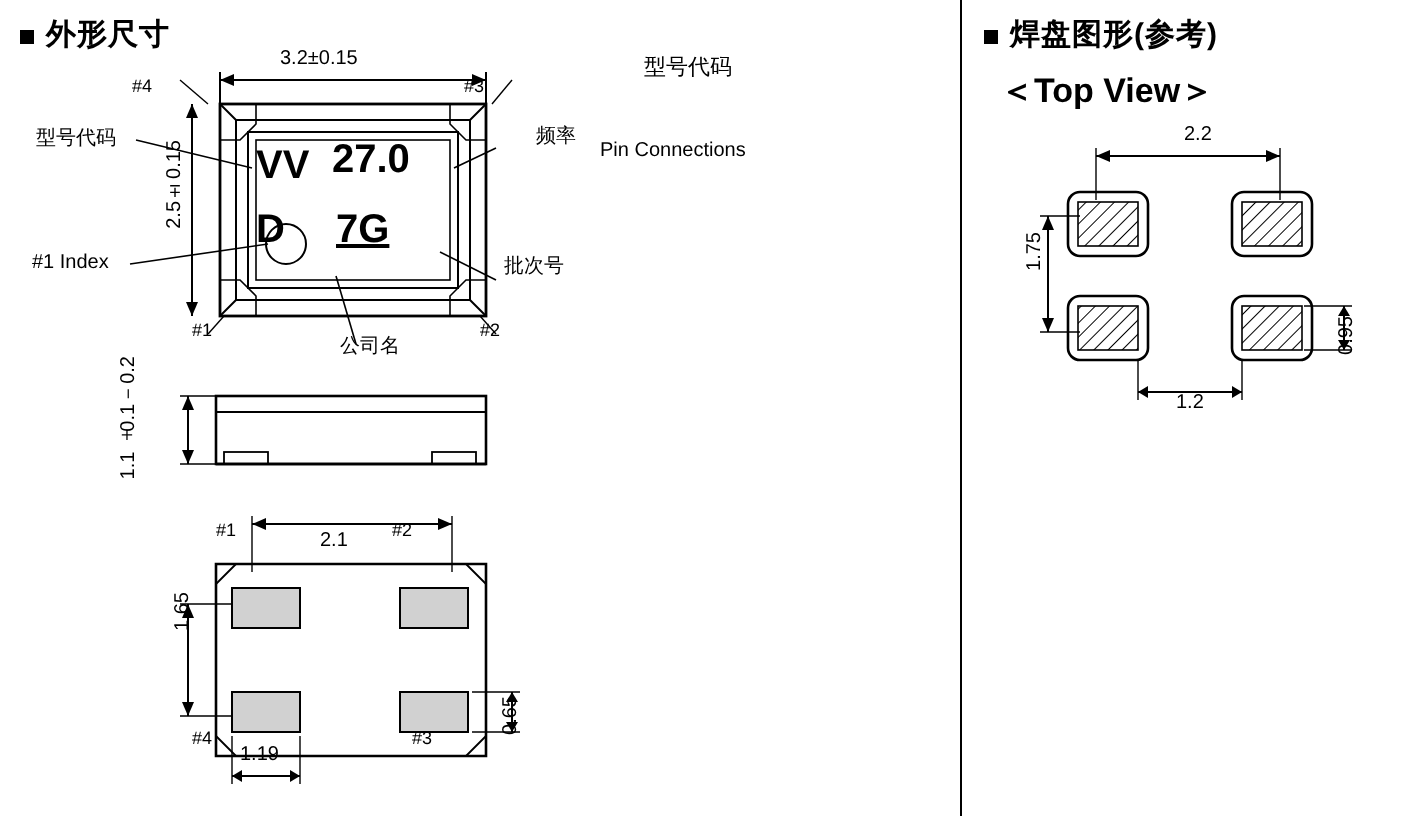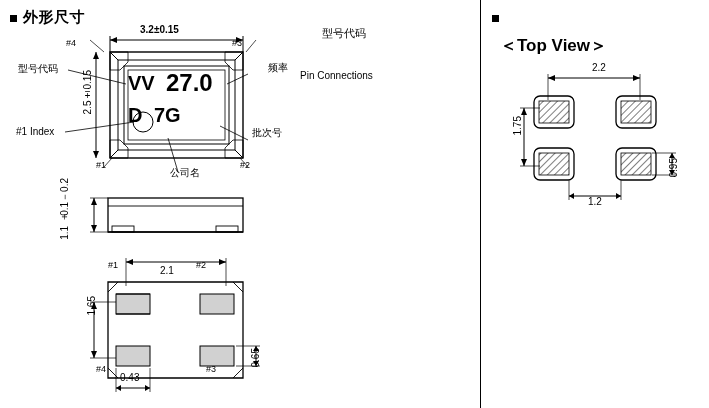--- a/index.html
+++ b/index.html
@@ -17,21 +17,21 @@
   svg{display:block;}
 </style>
 </head>
 <body>
 
 <div class="abs sect-title" style="left:10px;top:8px;">
   <span class="sq"></span><span>外形尺寸</span>
 </div>
 
 <div class="abs sect-title" style="left:492px;top:8px;">
-  <span class="sq"></span>
+  <span class="sq"></span><span>焊盘图形(参考)</span>
 </div>
 <div class="abs" style="left:500px;top:34px;font-size:17px;font-weight:bold;">＜Top View＞</div>
 
 <div class="divider" style="left:480px;top:0;height:408px;background:#000;"></div>
 
 <div class="abs" style="left:60px;top:22px;width:230px;height:160px;">
   <svg width="230" height="160" viewBox="0 0 230 160">
 
     <line x1="50" y1="18" x2="183" y2="18" stroke="#000" stroke-width="1"></line>
     <polygon points="50,18 57,15 57,21" fill="#000"></polygon>
@@ -64,28 +64,28 @@
     <line x1="196" y1="18" x2="186" y2="30" stroke="#000" stroke-width="0.7"></line>
     <line x1="44" y1="145" x2="52" y2="136" stroke="#000" stroke-width="0.7"></line>
     <line x1="188" y1="145" x2="180" y2="136" stroke="#000" stroke-width="0.7"></line>
 
     <line x1="36" y1="30" x2="36" y2="136" stroke="#000" stroke-width="1"></line>
     <polygon points="36,30 33,37 39,37" fill="#000"></polygon>
     <polygon points="36,136 33,129 39,129" fill="#000"></polygon>
   </svg>
 </div>
 
-<div class="abs lbl11" style="left:140px;top:24px;font-weight:bold;">3.2±0.15</div>
+<div class="abs lbl11" style="left:140px;top:24px;">3.2±0.15</div>
 
 <div class="abs lbl11 vert" style="left:82px;top:70px;">2.5±0.15</div>
 
 <div class="abs" style="left:128px;top:72px;font-size:20px;font-weight:bold;">VV</div>
-<div class="abs" style="left:166px;top:69px;font-size:24px;font-weight:bold;">27.0</div>
+<div class="abs" style="left:166px;top:69px;font-size:20px;font-weight:bold;">27.0</div>
 <div class="abs" style="left:128px;top:104px;font-size:20px;font-weight:bold;">D</div>
-<div class="abs" style="left:154px;top:104px;font-size:20px;font-weight:bold;">7G</div>
+<div class="abs" style="left:168px;top:104px;font-size:20px;font-weight:bold;text-decoration:underline;">7G</div>
 
 <div class="abs lbl11" style="left:18px;top:62px;">型号代码</div>
 <div class="abs lbl11" style="left:268px;top:46px;margin-top:15px;">频率</div>
 <div class="abs lbl11" style="left:252px;top:126px;">批次号</div>
 <div class="abs lbl11" style="left:170px;top:166px;">公司名</div>
 <div class="abs lbl11" style="left:16px;top:126px;">#1 Index</div>
 
 <div class="abs lbl" style="left:66px;top:38px;">#4</div>
 <div class="abs lbl" style="left:232px;top:38px;">#3</div>
 <div class="abs lbl" style="left:96px;top:160px;">#1</div>
@@ -145,21 +145,21 @@
 
     <line x1="196" y1="100" x2="196" y2="120" stroke="#000" stroke-width="1"></line>
     <polygon points="196,100 193,105 199,105" fill="#000"></polygon>
     <polygon points="196,120 193,115 199,115" fill="#000"></polygon>
     <line x1="176" y1="100" x2="200" y2="100" stroke="#000" stroke-width="0.7"></line>
     <line x1="176" y1="120" x2="200" y2="120" stroke="#000" stroke-width="0.7"></line>
   </svg>
 </div>
 <div class="abs lbl11" style="left:160px;top:265px;">2.1</div>
 <div class="abs lbl11 vert" style="left:86px;top:296px;">1.65</div>
-<div class="abs lbl11" style="left:120px;top:372px;">0.43</div>
+<div class="abs lbl11" style="left:120px;top:372px;">1.19</div>
 <div class="abs lbl11 vert" style="left:250px;top:348px;">0.65</div>
 <div class="abs lbl" style="left:108px;top:260px;">#1</div>
 <div class="abs lbl" style="left:196px;top:260px;">#2</div>
 <div class="abs lbl" style="left:96px;top:364px;">#4</div>
 <div class="abs lbl" style="left:206px;top:364px;">#3</div>
 
 <div class="abs" style="left:322px;top:26px;">
   <div style="display:flex;align-items:flex-start;">
     <div class="lbl12" style="margin-right:4px;font-size:11px;">型号代码</div>
   </div>

